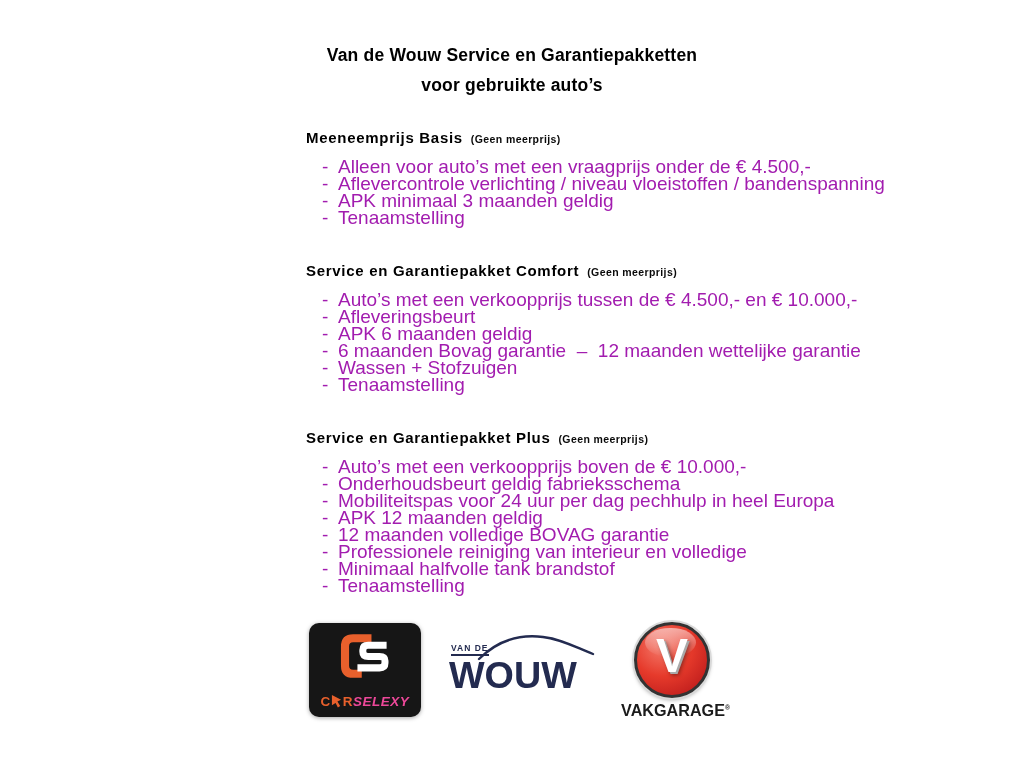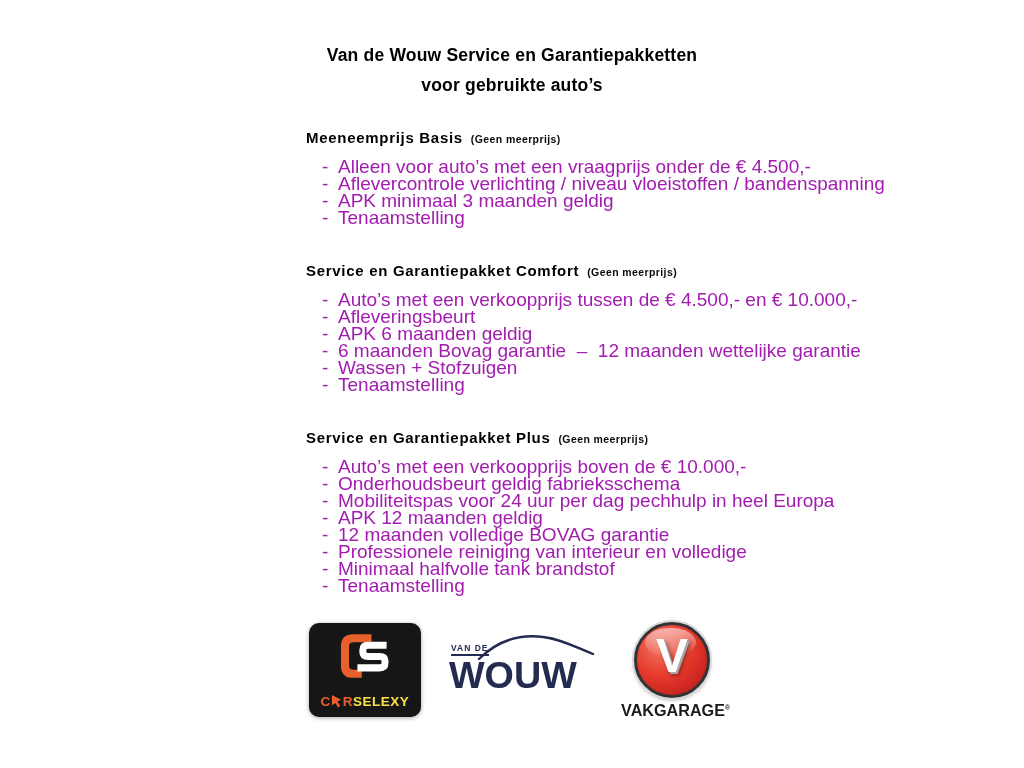--- a/index.html
+++ b/index.html
@@ -70,21 +70,21 @@
     justify-content: space-between;
     padding: 9px 0 9px 0;
   }
   .cs-monogram { width: 54px; height: 48px; }
   .cs-wordmark {
     display: flex; align-items: center;
     font-weight: bold; font-size: 13.5px; letter-spacing: 0.5px;
     line-height: 1;
   }
   .cs-orange { color: #e8602c; }
-  .cs-white { color: #fde047; }
+  .cs-white { color: #ec4899; font-style: italic; }
   .cs-cursor { width: 11px; height: 13px; margin: 0 0.5px 0 0.5px; }
 
   
   .wouw {
     position: absolute; left: 449px; top: 15px;
     width: 142px; height: 62px;
   }
   .wouw-carline { position: absolute; left: 28px; top: -4px; width: 118px; height: 34px; }
   .wouw-vande {
     position: absolute; left: 2px; top: 8px;

